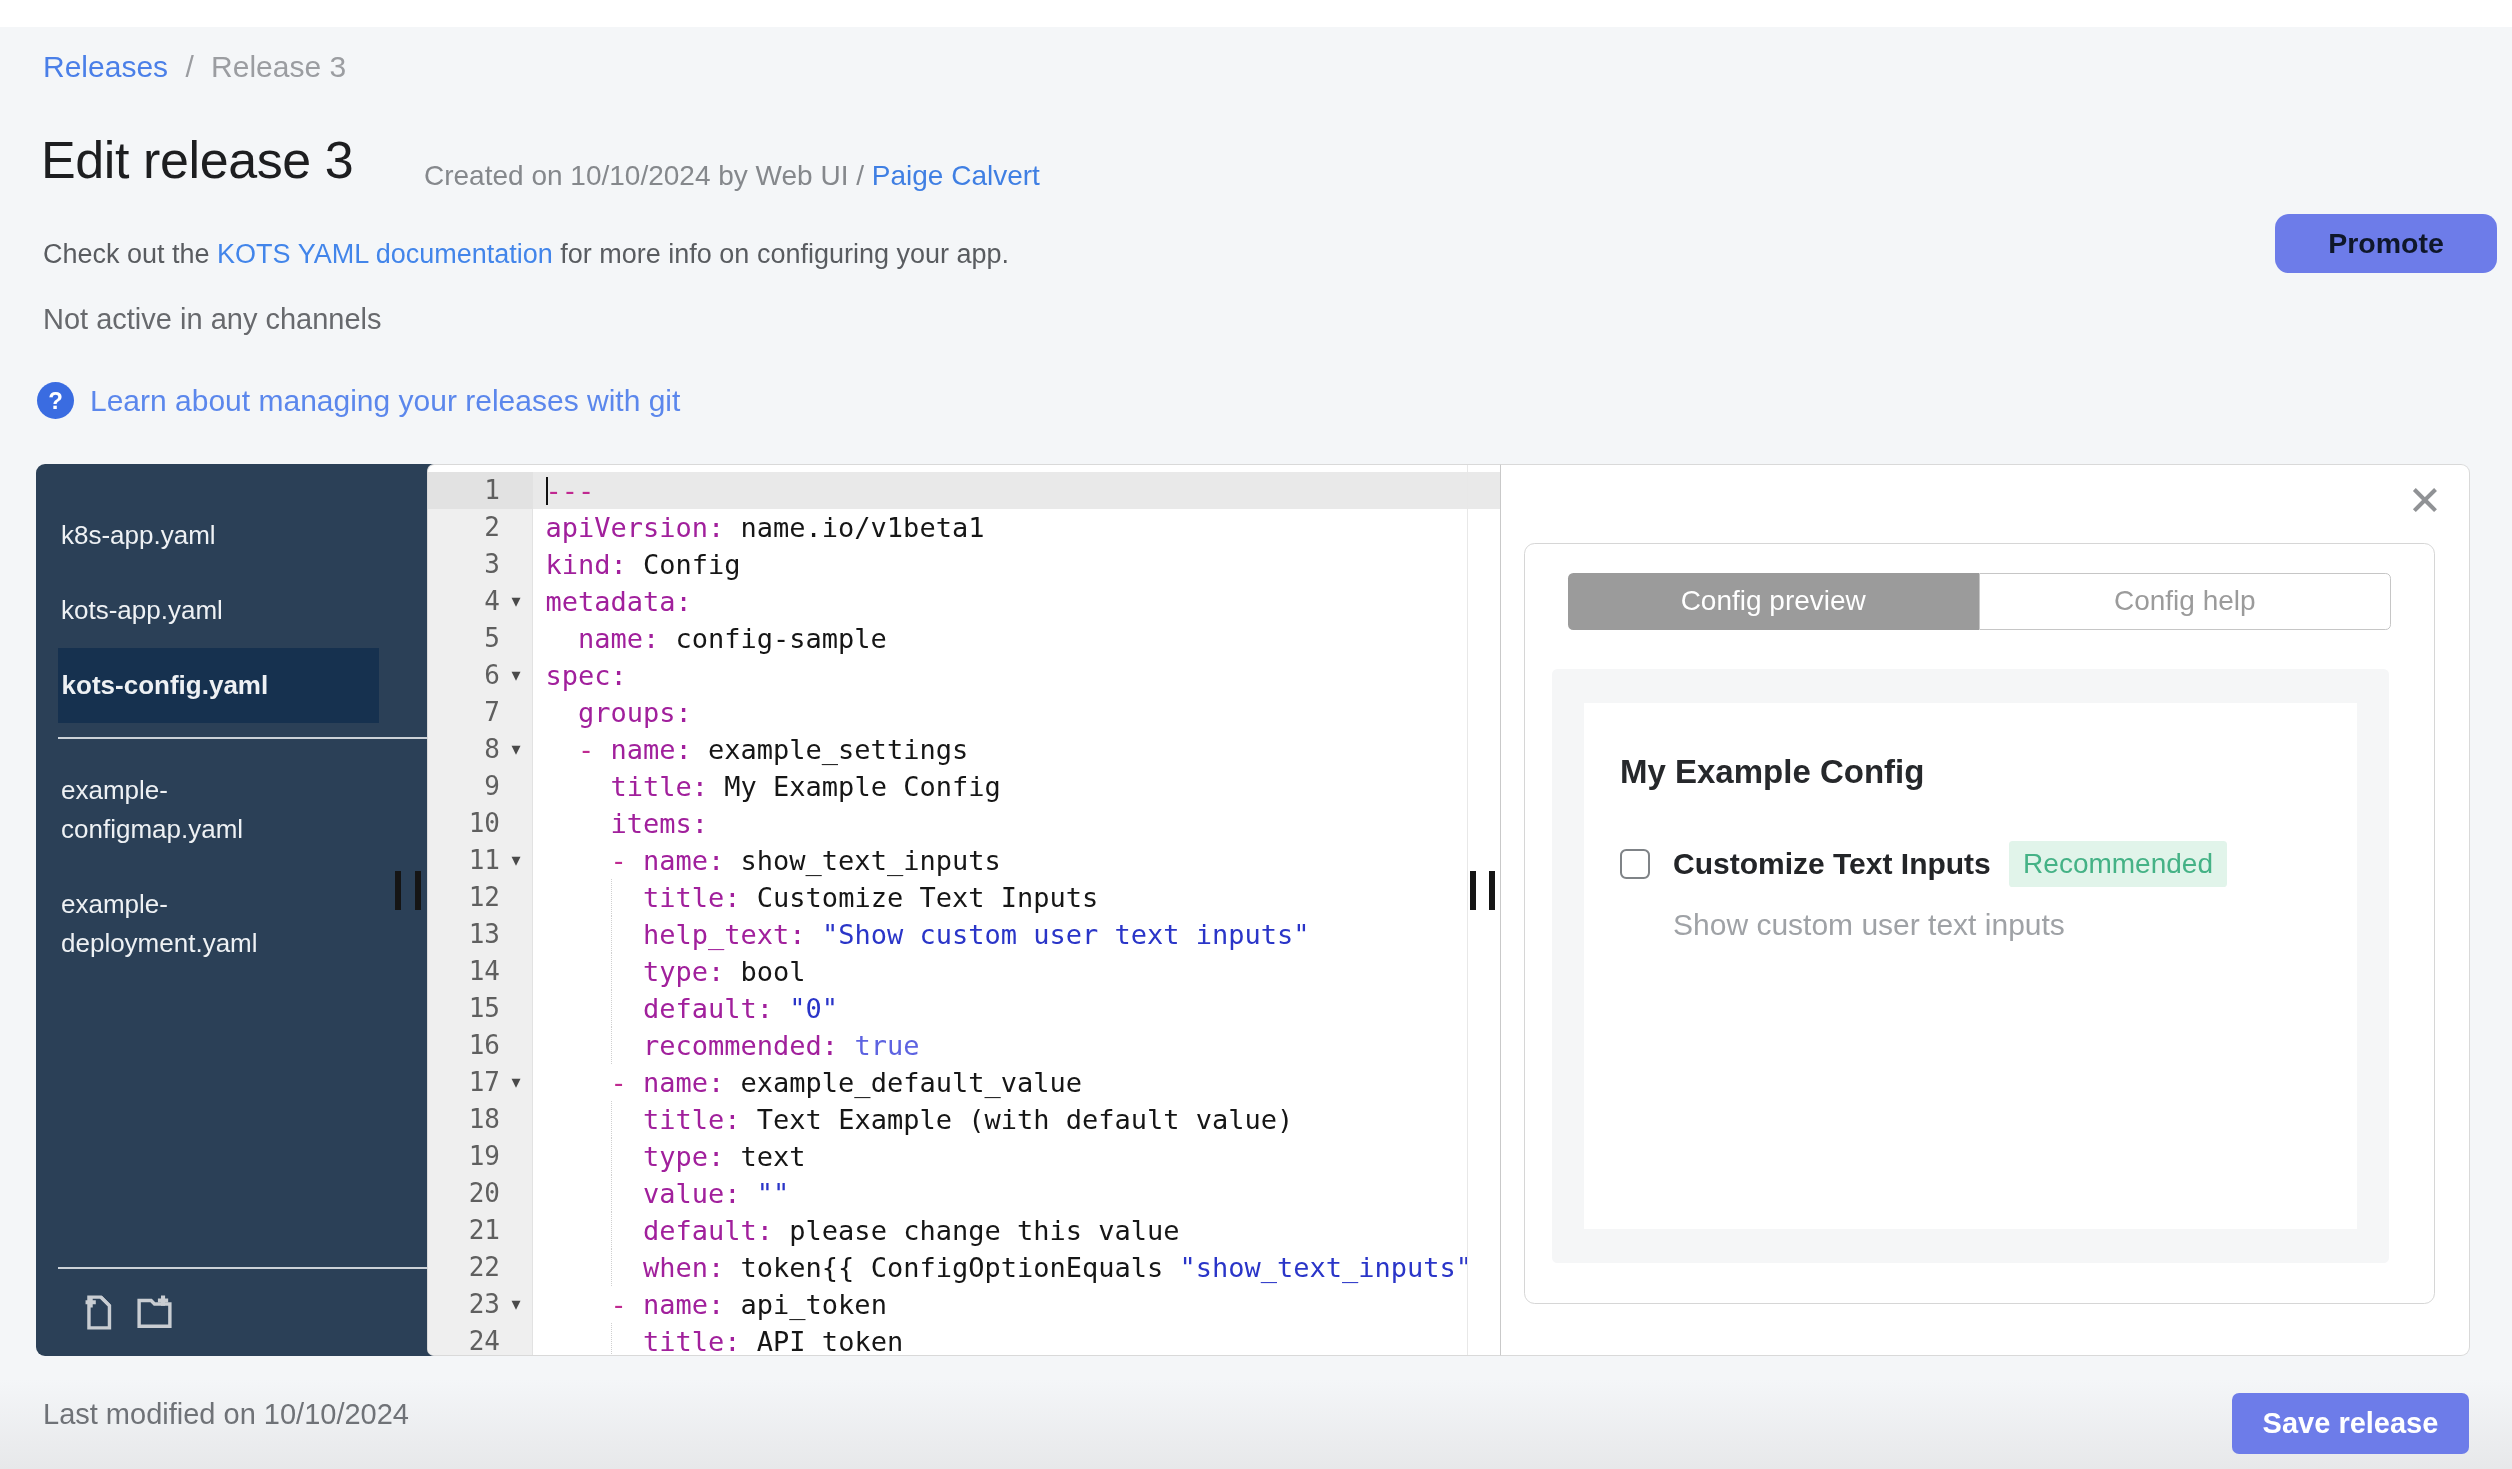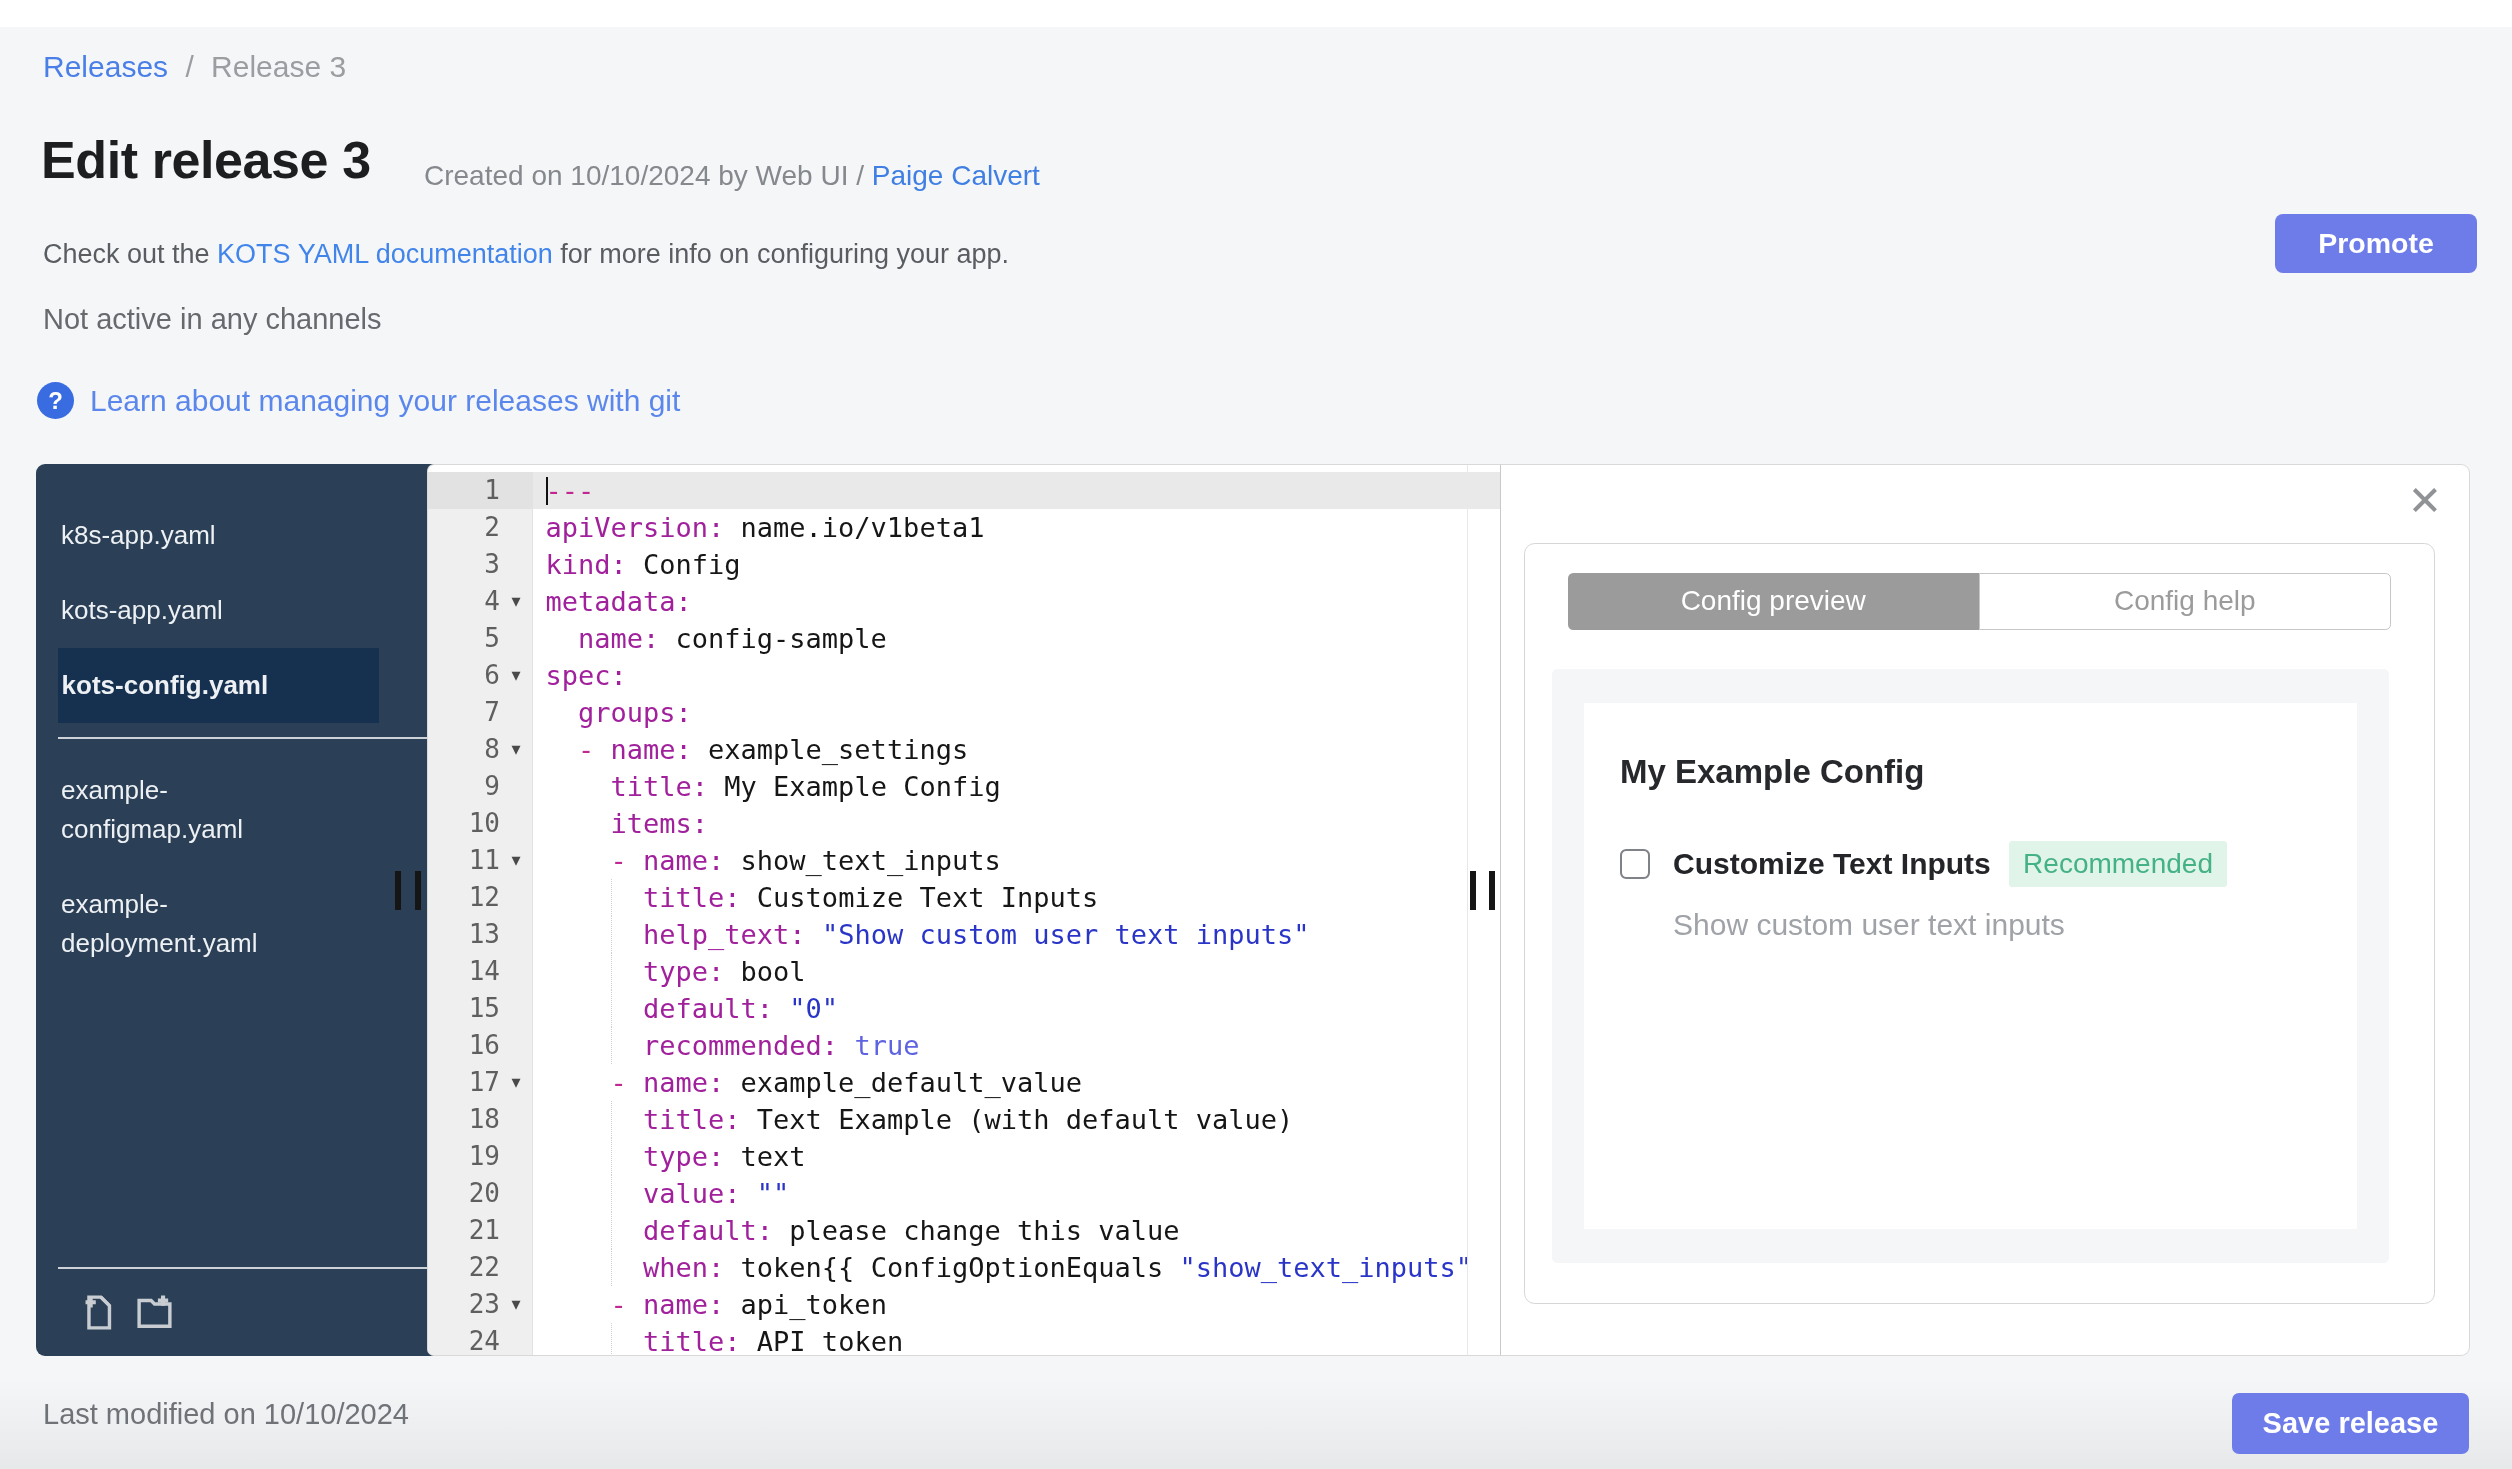--- a/index.html
+++ b/index.html
@@ -5,28 +5,28 @@
   * { margin:0; padding:0; box-sizing:border-box; }
   html,body { background:#f4f6f8; }
   body { font-family:"Liberation Sans", sans-serif; }
   .page { position:relative; width:2512px; height:1469px; overflow:hidden; background:#f4f6f8; }
   .topstrip { position:absolute; left:0; top:0; right:0; height:27px; background:#ffffff; }
 
   
   .breadcrumb { position:absolute; left:43px; top:50px; font-size:30px; color:#9b9da1; }
   .breadcrumb a { color:#4a7fe8; text-decoration:none; font-weight:500; cursor:pointer; }
   .breadcrumb .sep { margin:0 9px; color:#9b9da1; }
-  .page-title { position:absolute; left:41px; top:130px; font-size:52px; font-weight:700; color:#1d1e20; letter-spacing:-0.4px; }
+  .page-title { position:absolute; left:41px; top:130px; font-size:52px; font-weight:400; color:#1d1e20; letter-spacing:-0.4px; }
   .meta { position:absolute; left:424px; top:160px; font-size:28px; color:#85888c; }
   .meta a { color:#3f7fe3; text-decoration:none; cursor:pointer; }
   .docline { position:absolute; left:43px; top:239px; font-size:27px; color:#595c60; }
   .docline a { color:#4285ea; text-decoration:none; font-weight:500; cursor:pointer; }
   .status { position:absolute; left:43px; top:303px; font-size:29px; color:#67696d; }
-  .promote-btn { position:absolute; left:2275px; top:214px; width:202px; height:59px; background:#6d7ce9; border:none;
-    border-radius:8px; color:#ffffff; font-family:inherit; font-size:28.5px; font-weight:bold; cursor:pointer; }
+  .promote-btn { position:absolute; left:2275px; top:214px; width:222px; height:59px; background:#6d7ce9; border:none;
+    border-radius:14px; color:#0f172a; font-family:inherit; font-size:28.5px; font-weight:bold; cursor:pointer; }
   .gitrow { position:absolute; left:37px; top:382px; display:flex; align-items:center; }
   .qicon { width:37px; height:37px; border-radius:50%; background:#3a6ce1; color:#fff; display:flex; align-items:center;
     justify-content:center; font-size:24px; font-weight:bold; margin-right:16px; }
   .gitrow a { font-size:30px; color:#5b87ec; text-decoration:none; cursor:pointer; }
 
   
   .workspace { position:absolute; left:36px; top:464px; width:2434px; height:892px; }
 
   
   .sidebar { position:absolute; left:0; top:0; width:430px; height:892px; background:#2b4057; border-radius:9px; padding-top:34px; }

